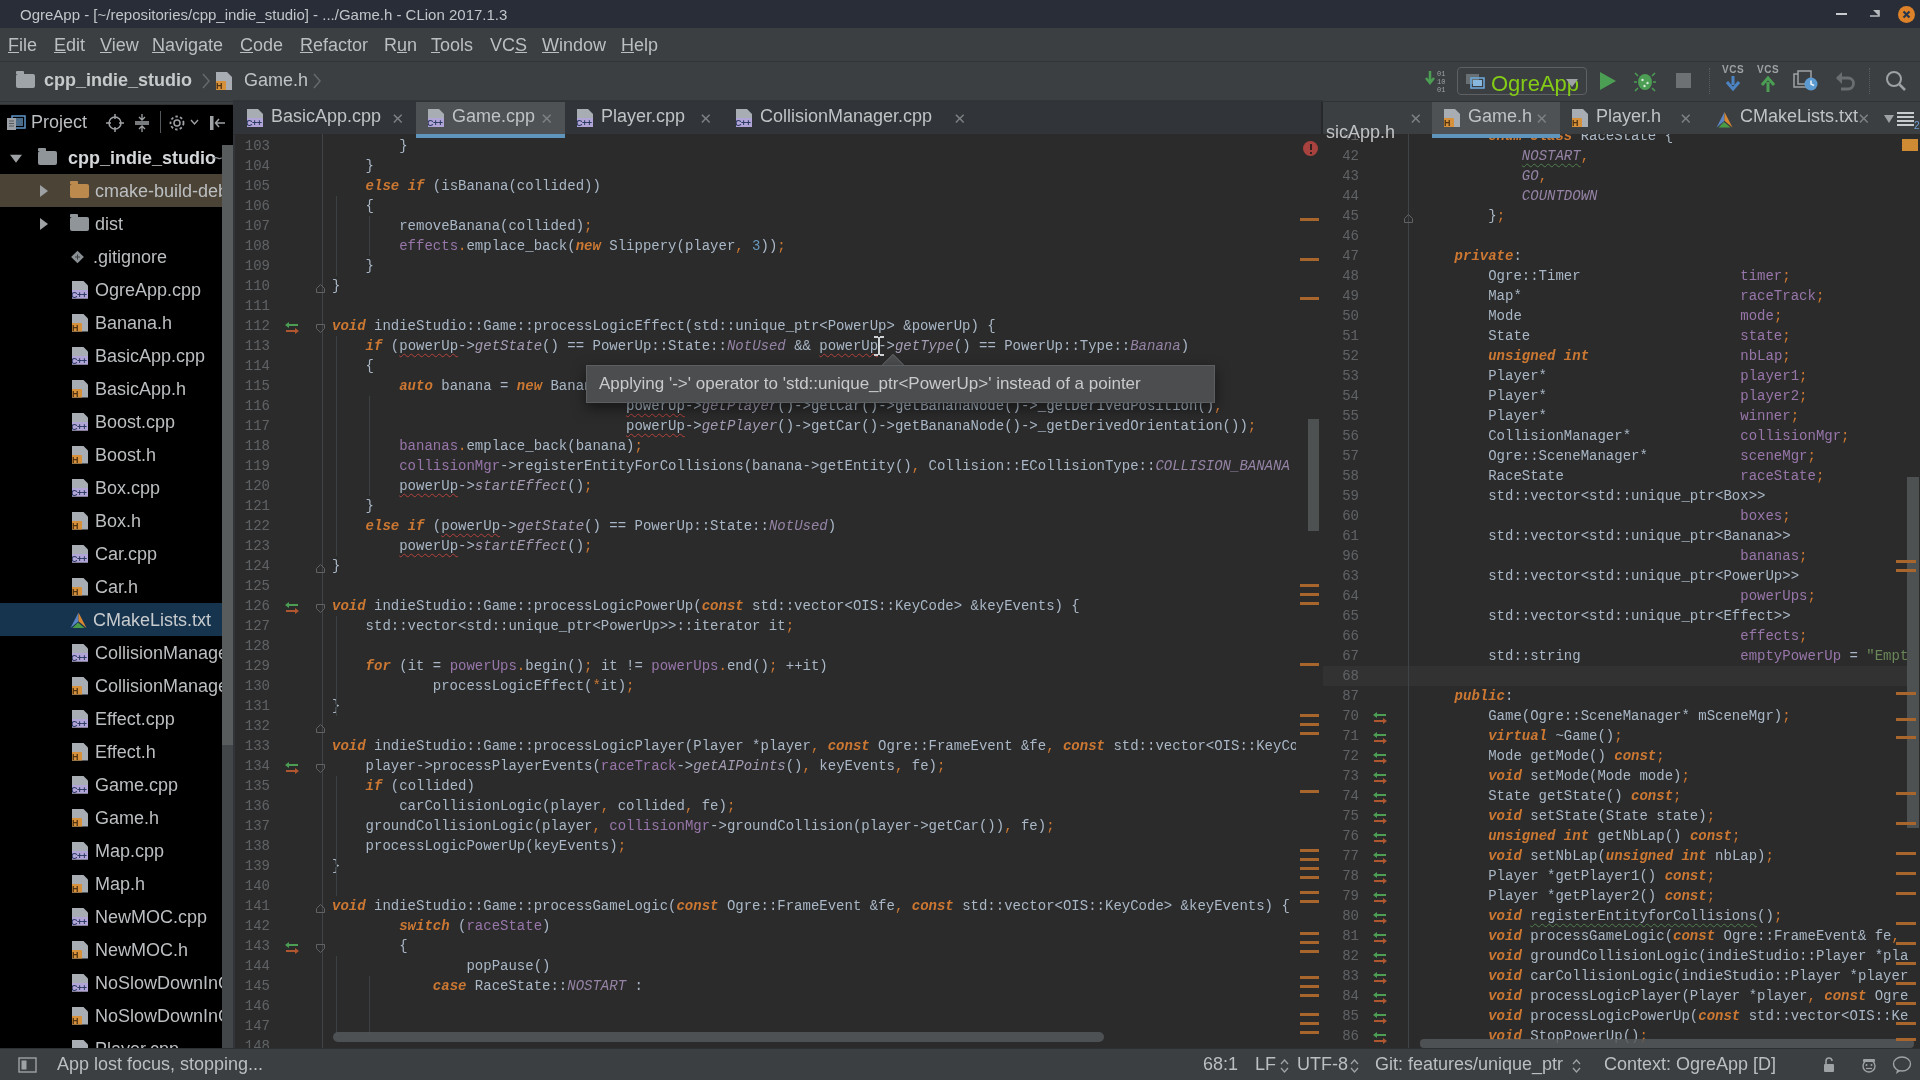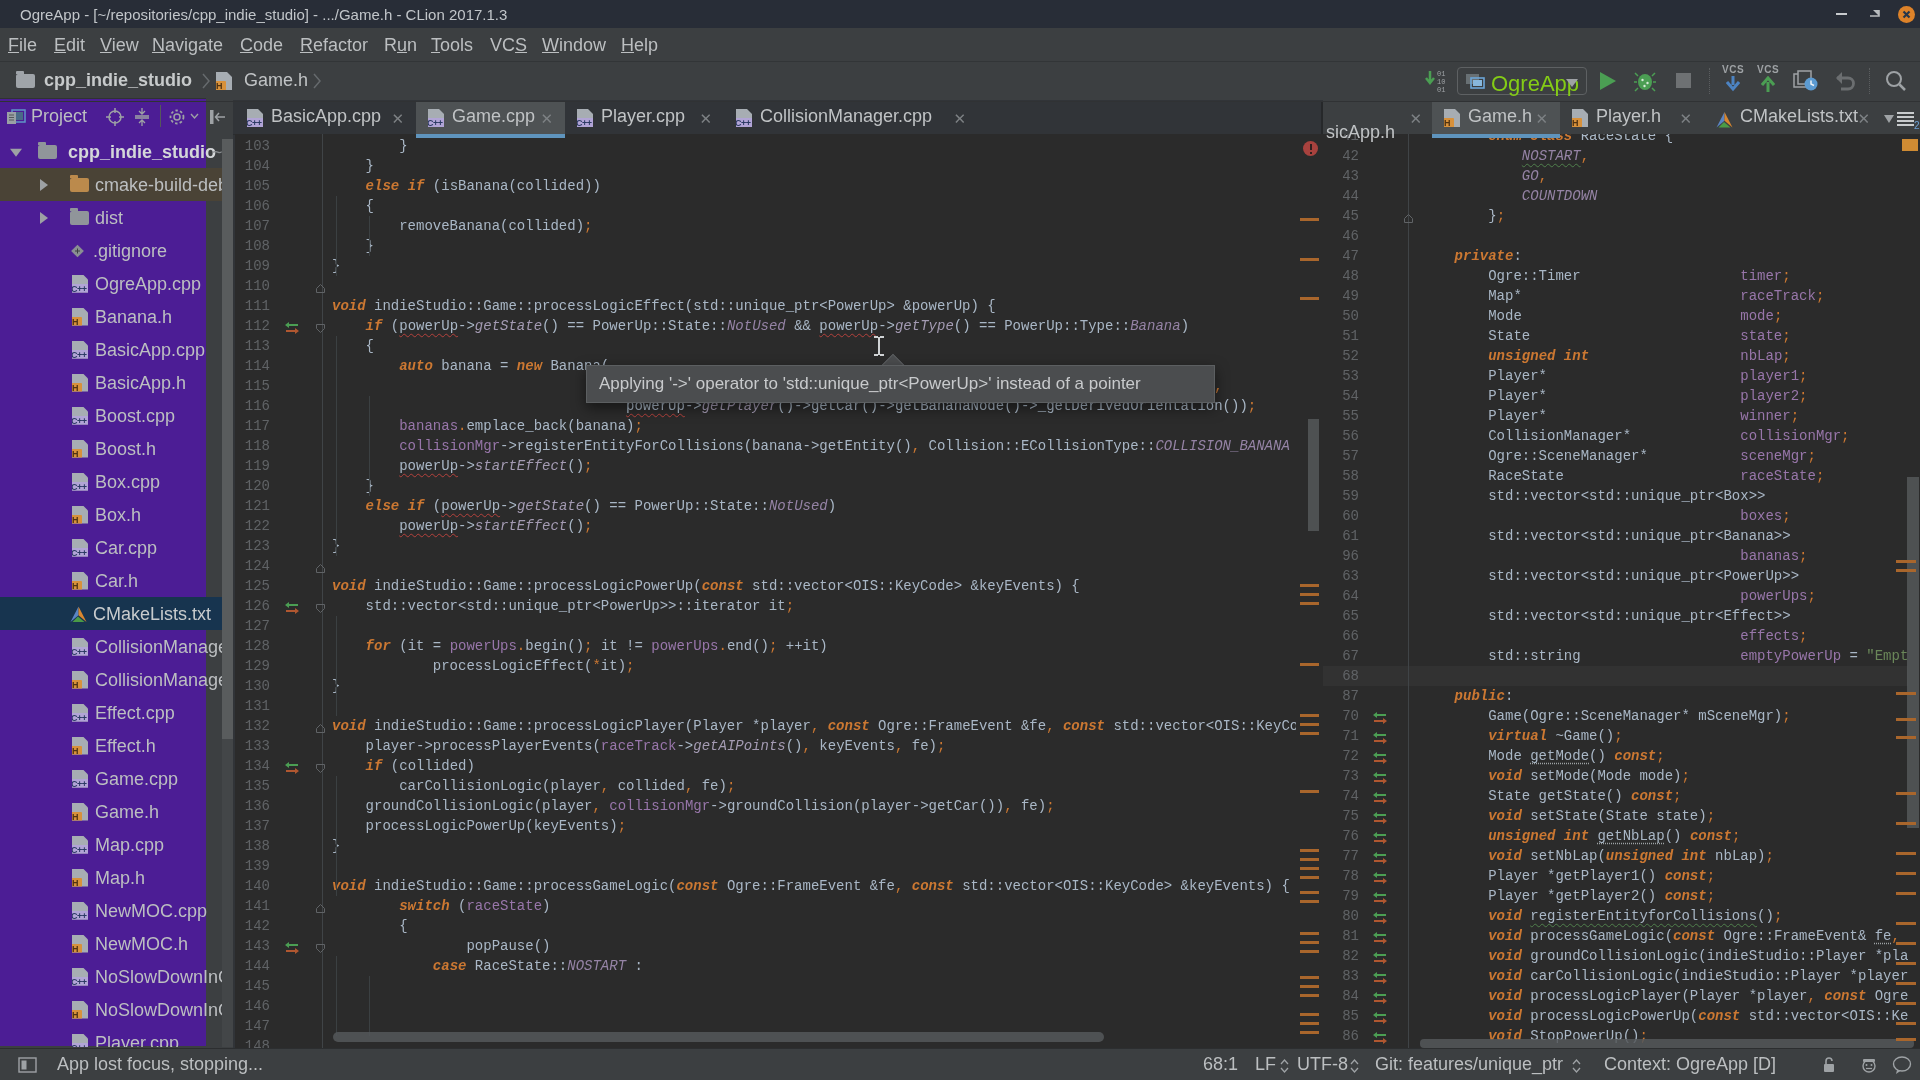--- a/index.html
+++ b/index.html
@@ -8,21 +8,21 @@
 .ln{height:20px;white-space:pre}
 .k{color:#cc7832;font-weight:bold;font-style:italic}
 .o{color:#cc7832}
 .f{color:#9876aa}
 .m{color:#a49bb3;font-style:italic}
 .e{color:#9583a5;font-style:italic}
 .n{color:#6897bb}
 .s{color:#6a8759}
 .wr{text-decoration:underline;text-decoration-style:wavy;text-decoration-color:#b5423d;text-decoration-thickness:1px;text-underline-offset:3px}
 .wg{text-decoration:underline;text-decoration-style:wavy;text-decoration-color:#50804c;text-decoration-thickness:1px;text-underline-offset:3px}
-.du{text-decoration:underline;text-decoration-style:dotted;text-decoration-color:#9da2a5;text-underline-offset:3px}
+.du{text-decoration-style:dotted;text-decoration-color:#9da2a5;text-underline-offset:3px}
 .code{position:absolute;font-family:"Liberation Mono",monospace;font-size:14px;line-height:20px;color:#a9b7c6}
 .gutter{position:absolute;font-family:"Liberation Mono",monospace;font-size:14px;line-height:20px;color:#606366;text-align:right}
 
 .trow{position:absolute;left:0;width:233px;height:33px;font-size:18px;color:#bcbfc1}
 .trow.sel{background:#17344f}
 .tlabel{position:absolute;top:50%;transform:translateY(-50%);white-space:nowrap}
 .tri{position:absolute;top:50%;width:0;height:0}
 .tri.dn{transform:translateY(-40%);border-left:6px solid transparent;border-right:6px solid transparent;border-top:8px solid #9da1a4}
 .tri.rt{transform:translateY(-50%);border-top:6px solid transparent;border-bottom:6px solid transparent;border-left:8px solid #9da1a4}
 .folder{position:absolute;top:50%;margin-top:-7px;width:19px;height:14px;background:var(--fc,#90959a);border-radius:2px}
@@ -129,21 +129,21 @@
     </svg>
   <div class="abs" style="left:1869px;top:6px;width:1px;height:26px;border-left:1px dotted #5b5e60"></div>
   <svg class="abs" style="left:1884px;top:7px" width="24" height="24" viewBox="0 0 24 24">
       <circle cx="10" cy="10" r="7" fill="none" stroke="#9ea2a5" stroke-width="2"></circle>
       <path d="M15.5 15.5 L21 21" stroke="#9ea2a5" stroke-width="2.5"></path>
     </svg>
 
 </div>
 <div class="abs" style="left:0;top:101px;width:1920px;height:1px;background:#303234;z-index:3"></div>
 
-<div class="abs" style="left:0;top:98px;width:206px;height:948px;background:#4c1d95;border-top:1px solid #303234">
+<div class="abs" style="left:0;top:104px;width:233px;height:948px;background:#000000;border-top:1px solid #303234">
   <div class="abs" style="left:0;top:0;width:233px;height:36px">
     <svg class="abs" style="left:6px;top:9px" width="20" height="18" viewBox="0 0 20 18">
         <rect x="6" y="2" width="13" height="12" fill="none" stroke="#5f96c8" stroke-width="1.5"></rect>
         <rect x="8" y="4" width="9" height="8" fill="#4a6b87"></rect>
         <rect x="1" y="4" width="9" height="12" fill="#9aa0a5"></rect>
         <path d="M3 7 H8 M3 9.5 H8 M3 12 H8" stroke="#54585a" stroke-width="1"></path>
       </svg>
     <span class="abs" style="left:31px;top:7px;font-size:18px;color:#bcbfc1">Project</span>
     <svg class="abs" style="left:106px;top:9px" width="18" height="18" viewBox="0 0 18 18">
         <circle cx="9" cy="9" r="6" fill="none" stroke="#9ea2a5" stroke-width="1.5"></circle>
@@ -401,20 +401,21 @@
 <div class="ln">147</div>
 <div class="ln">148</div>
   </div>
   <div class="abs" style="left:86.5px;top:0;width:1px;height:914px;background:#404447"></div>
   <div class="code" style="left:97px;top:2px">
 <div class="ln">        }</div>
 <div class="ln">    }</div>
 <div class="ln">    <span class="k">else</span> <span class="k">if</span> (isBanana(collided))</div>
 <div class="ln">    {</div>
 <div class="ln">        removeBanana(collided)<span class="o">;</span></div>
+<div class="ln">        <span class="f">effects</span><span class="o">.</span>emplace_back(<span class="k">new</span> Slippery(player<span class="o">,</span> <span class="n">3</span>))<span class="o">;</span></div>
 <div class="ln">    }</div>
 <div class="ln">}</div>
 <div class="ln"></div>
 <div class="ln"><span class="k">void</span> indieStudio::Game::processLogicEffect(std::unique_ptr&lt;PowerUp&gt; &amp;powerUp) {</div>
 <div class="ln">    <span class="k">if</span> (<span class="wr">powerUp</span>-&gt;<span class="m">getState</span>() == PowerUp::State::<span class="e">NotUsed</span> &amp;&amp; <span class="wr">powerUp</span>-&gt;<span class="m">getType</span>() == PowerUp::Type::<span class="e">Banana</span>)</div>
 <div class="ln">    {</div>
 <div class="ln">        <span class="k">auto</span> banana = <span class="k">new</span> Banana(</div>
 <div class="ln">                                   <span class="wr">powerUp</span>-&gt;<span class="m">getPlayer</span>()-&gt;getCar()-&gt;getBananaNode()-&gt;_getDerivedPosition()<span class="o">,</span></div>
 <div class="ln">                                   <span class="wr">powerUp</span>-&gt;<span class="m">getPlayer</span>()-&gt;getCar()-&gt;getBananaNode()-&gt;_getDerivedOrientation())<span class="o">;</span></div>
 <div class="ln">        <span class="f">bananas</span><span class="o">.</span>emplace_back(banana)<span class="o">;</span></div>

